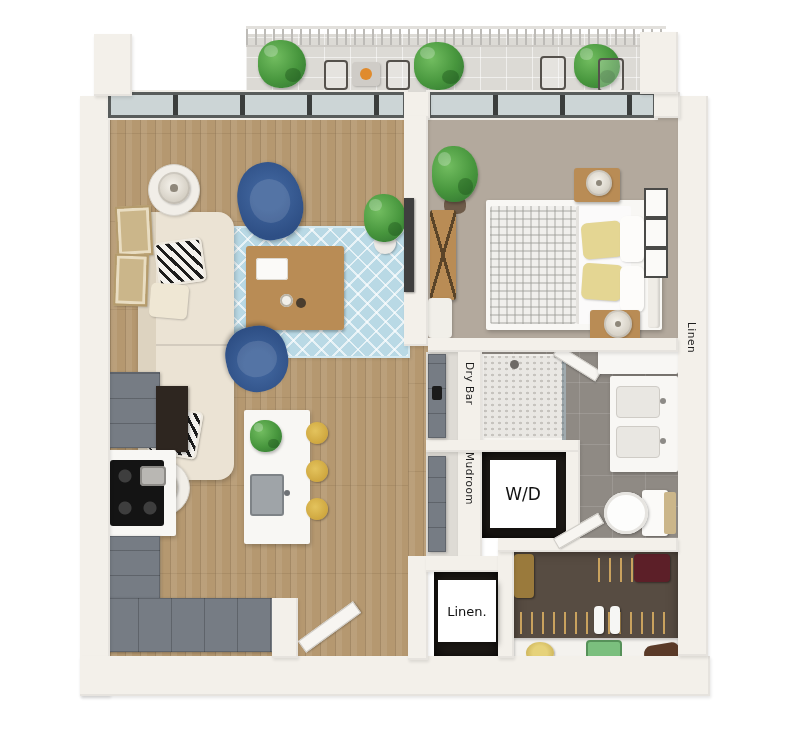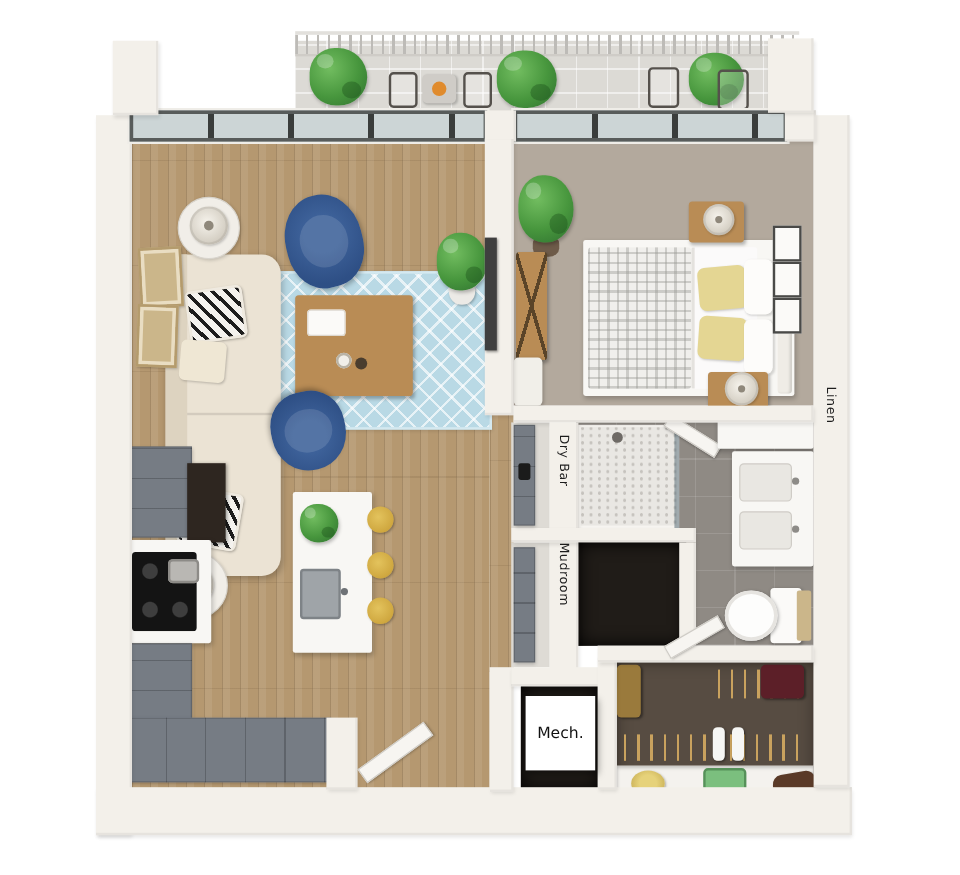--- a/index.html
+++ b/index.html
@@ -218,17 +218,20 @@
   <div class="door" style="left:556px;top:538px;width:50px;height:10px;transform:rotate(-30deg);transform-origin:left center;"></div>
   <div class="wall" style="left:272px;top:598px;width:26px;height:60px;"></div>
   <div class="door" style="left:302px;top:640px;width:66px;height:12px;transform:rotate(-36deg);transform-origin:left center;"></div>
   <div class="wall" style="left:94px;top:34px;width:38px;height:62px;"></div>
   <div class="wall" style="left:640px;top:32px;width:38px;height:62px;"></div>
 
   <div class="graycab" style="left:428px;top:354px;width:18px;height:84px;"></div>
   <div class="abs" style="left:432px;top:386px;width:10px;height:14px;background:#1b1b1b;border-radius:2px;"></div>
   <div class="graycab" style="left:428px;top:456px;width:18px;height:96px;"></div>
 
+  <div class="label-box" style="left:490px;top:460px;width:66px;height:68px;font-size:17px;">
+    <span>W/D</span>
+  </div>
   <div class="label-box" style="left:438px;top:580px;width:58px;height:62px;font-size:13px;">
-    <span>Mech.</span>
+    <span>Linen.</span>
   </div>
 
 </div>
 
 </body></html>

